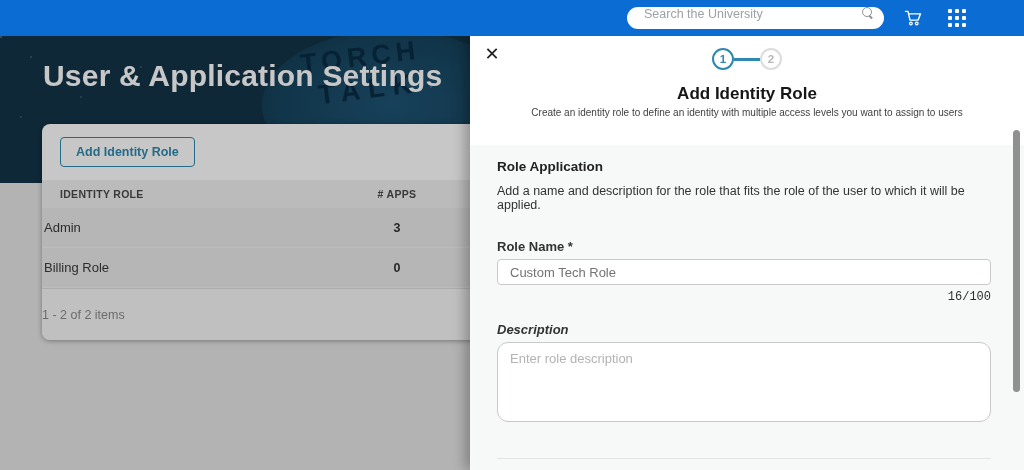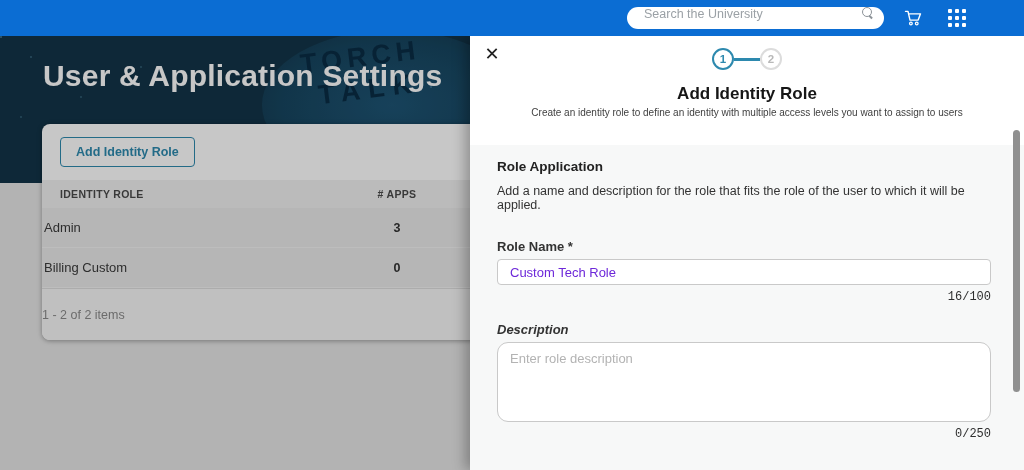--- a/index.html
+++ b/index.html
@@ -78,21 +78,21 @@
   .drawer-title{position:absolute;left:0;top:48px;width:100%;text-align:center;font-size:17px;font-weight:bold;color:#161616;}
   .drawer-subtitle{position:absolute;left:10px;top:71px;width:534px;text-align:center;font-size:10px;color:#3f3f3f;}
   .drawer-form{position:absolute;left:0;top:109px;width:554px;height:325px;background:var(--drawer-section);
     padding:14px 33px 0 27px;overflow:hidden;}
   .section-heading{font-size:13.5px;font-weight:bold;color:#222;}
   .section-desc{font-size:12.5px;color:#333;margin-top:10px;}
   .field-label{display:block;font-size:13px;font-weight:600;color:#333;}
   .lbl-1{margin-top:27px;}
   .lbl-2{margin-top:18px;font-style:italic;}
   .text-input{width:100%;height:26px;border:1px solid #c9c9c9;border-radius:4px;background:#fff;
-    padding:0 12px;font-size:13px;color:#6d28d9;margin-top:5px;outline:none;display:block;}
+    padding:0 12px;font-size:13px;color:#737373;margin-top:5px;outline:none;display:block;}
   .text-area{width:100%;height:80px;border:1px solid #c9c9c9;border-radius:11px;background:#fff;
     padding:8px 12px;font-size:13px;color:#444;margin-top:5px;outline:none;resize:none;display:block;}
   .text-area::placeholder{color:#b3b3b3;}
   .char-counter{text-align:right;font-size:12px;color:#2e2e2e;margin-top:5px;font-family:Liberation Mono, monospace;}
   .form-divider{height:1px;background:#e5e5e5;margin-top:36px;}
   .scroll-thumb{position:absolute;right:4px;top:94px;width:7px;height:262px;background:#909090;border-radius:4px;cursor:grab;}
 </style>
 </head>
 <body>
 
@@ -144,21 +144,21 @@
         <span class="c1">IDENTITY ROLE</span>
         <span class="c2"># APPS</span>
         <span class="c3"></span>
       </div>
       <div class="grid-row">
         <span class="c1">Admin</span>
         <span class="c2">3</span>
         <span class="c3"></span>
       </div>
       <div class="grid-row">
-        <span class="c1">Billing Custom</span>
+        <span class="c1">Billing Role</span>
         <span class="c2">0</span>
         <span class="c3"></span>
       </div>
       <div class="grid-footer">
         <span>1 - 2 of 2 items</span>
       </div>
     </div>
 
     <div class="dim-overlay"></div>
   </section>
@@ -178,21 +178,20 @@
     <div class="drawer-form">
       <h3 class="section-heading">Role Application</h3>
       <p class="section-desc">Add a name and description for the role that fits the role of the user to which it will be applied.</p>
 
       <label class="field-label lbl-1">Role Name *</label>
       <input class="text-input" type="text" value="Custom Tech Role" style="">
       <div class="char-counter">16/100</div>
 
       <label class="field-label lbl-2">Description</label>
       <textarea class="text-area" placeholder="Enter role description" style=""></textarea>
-      <div class="char-counter">0/250</div>
 
       <div class="form-divider"></div>
     </div>
 
     <div class="scroll-thumb"></div>
   </aside>
 
 </div>
 
 </body></html>

